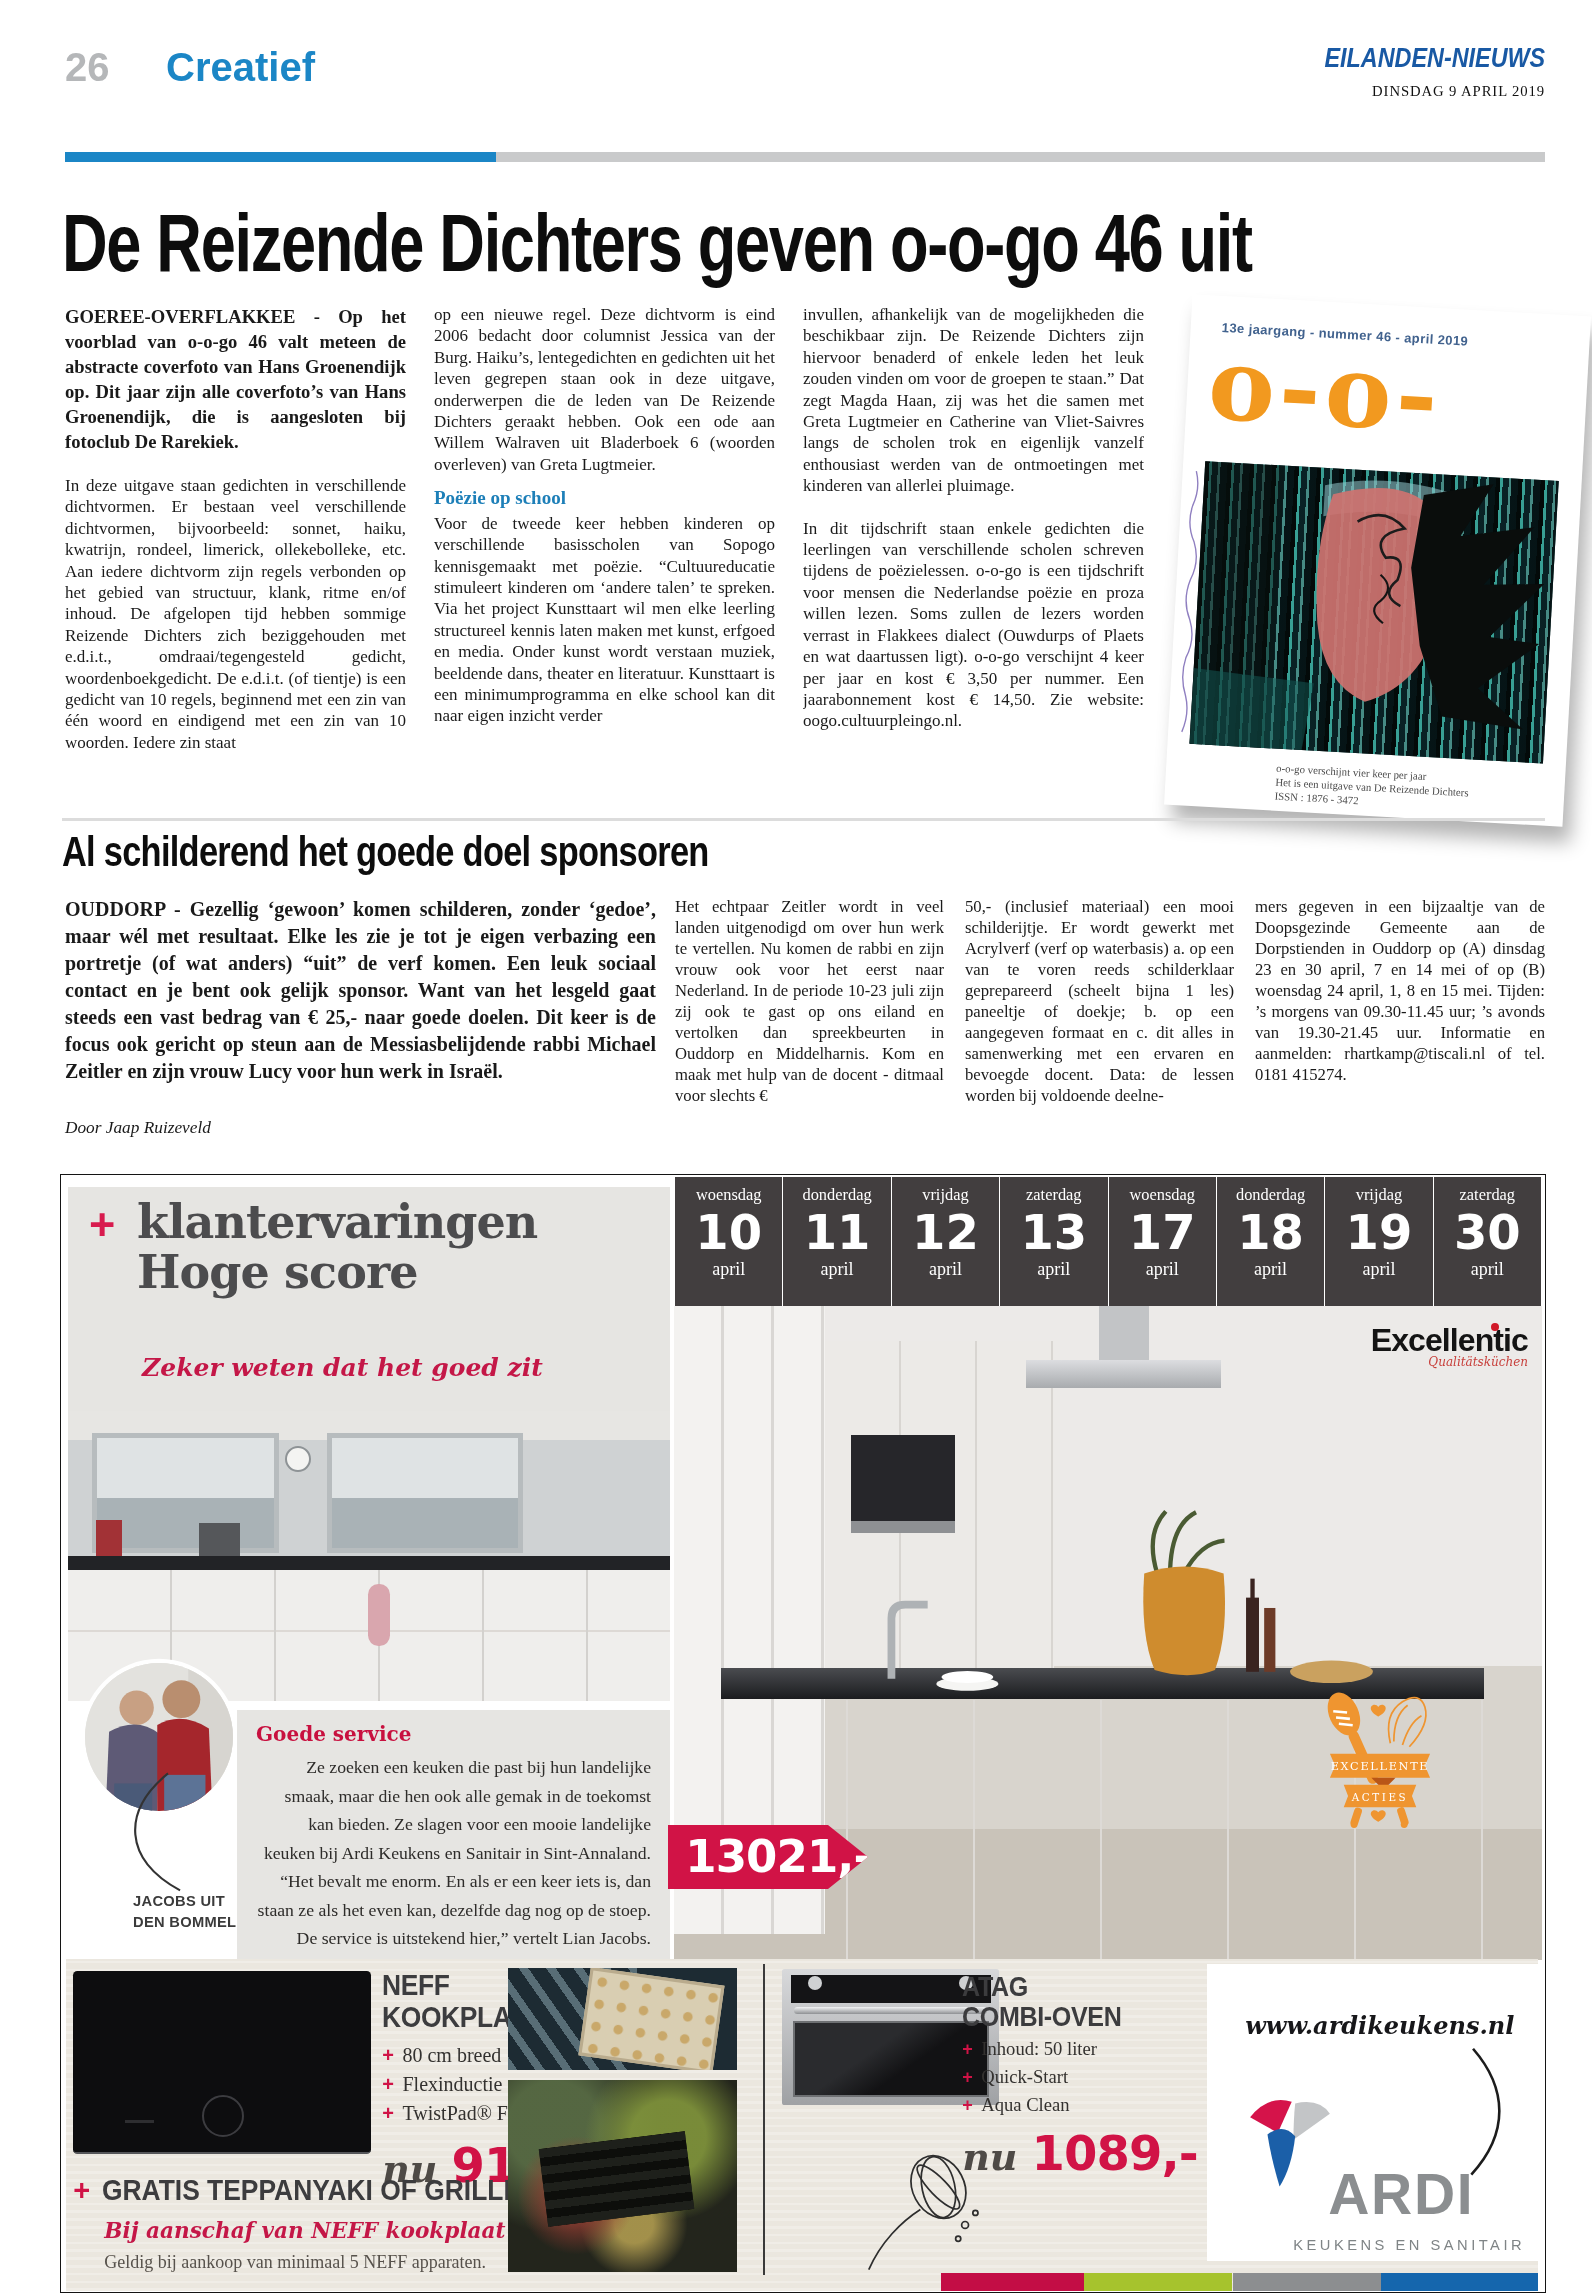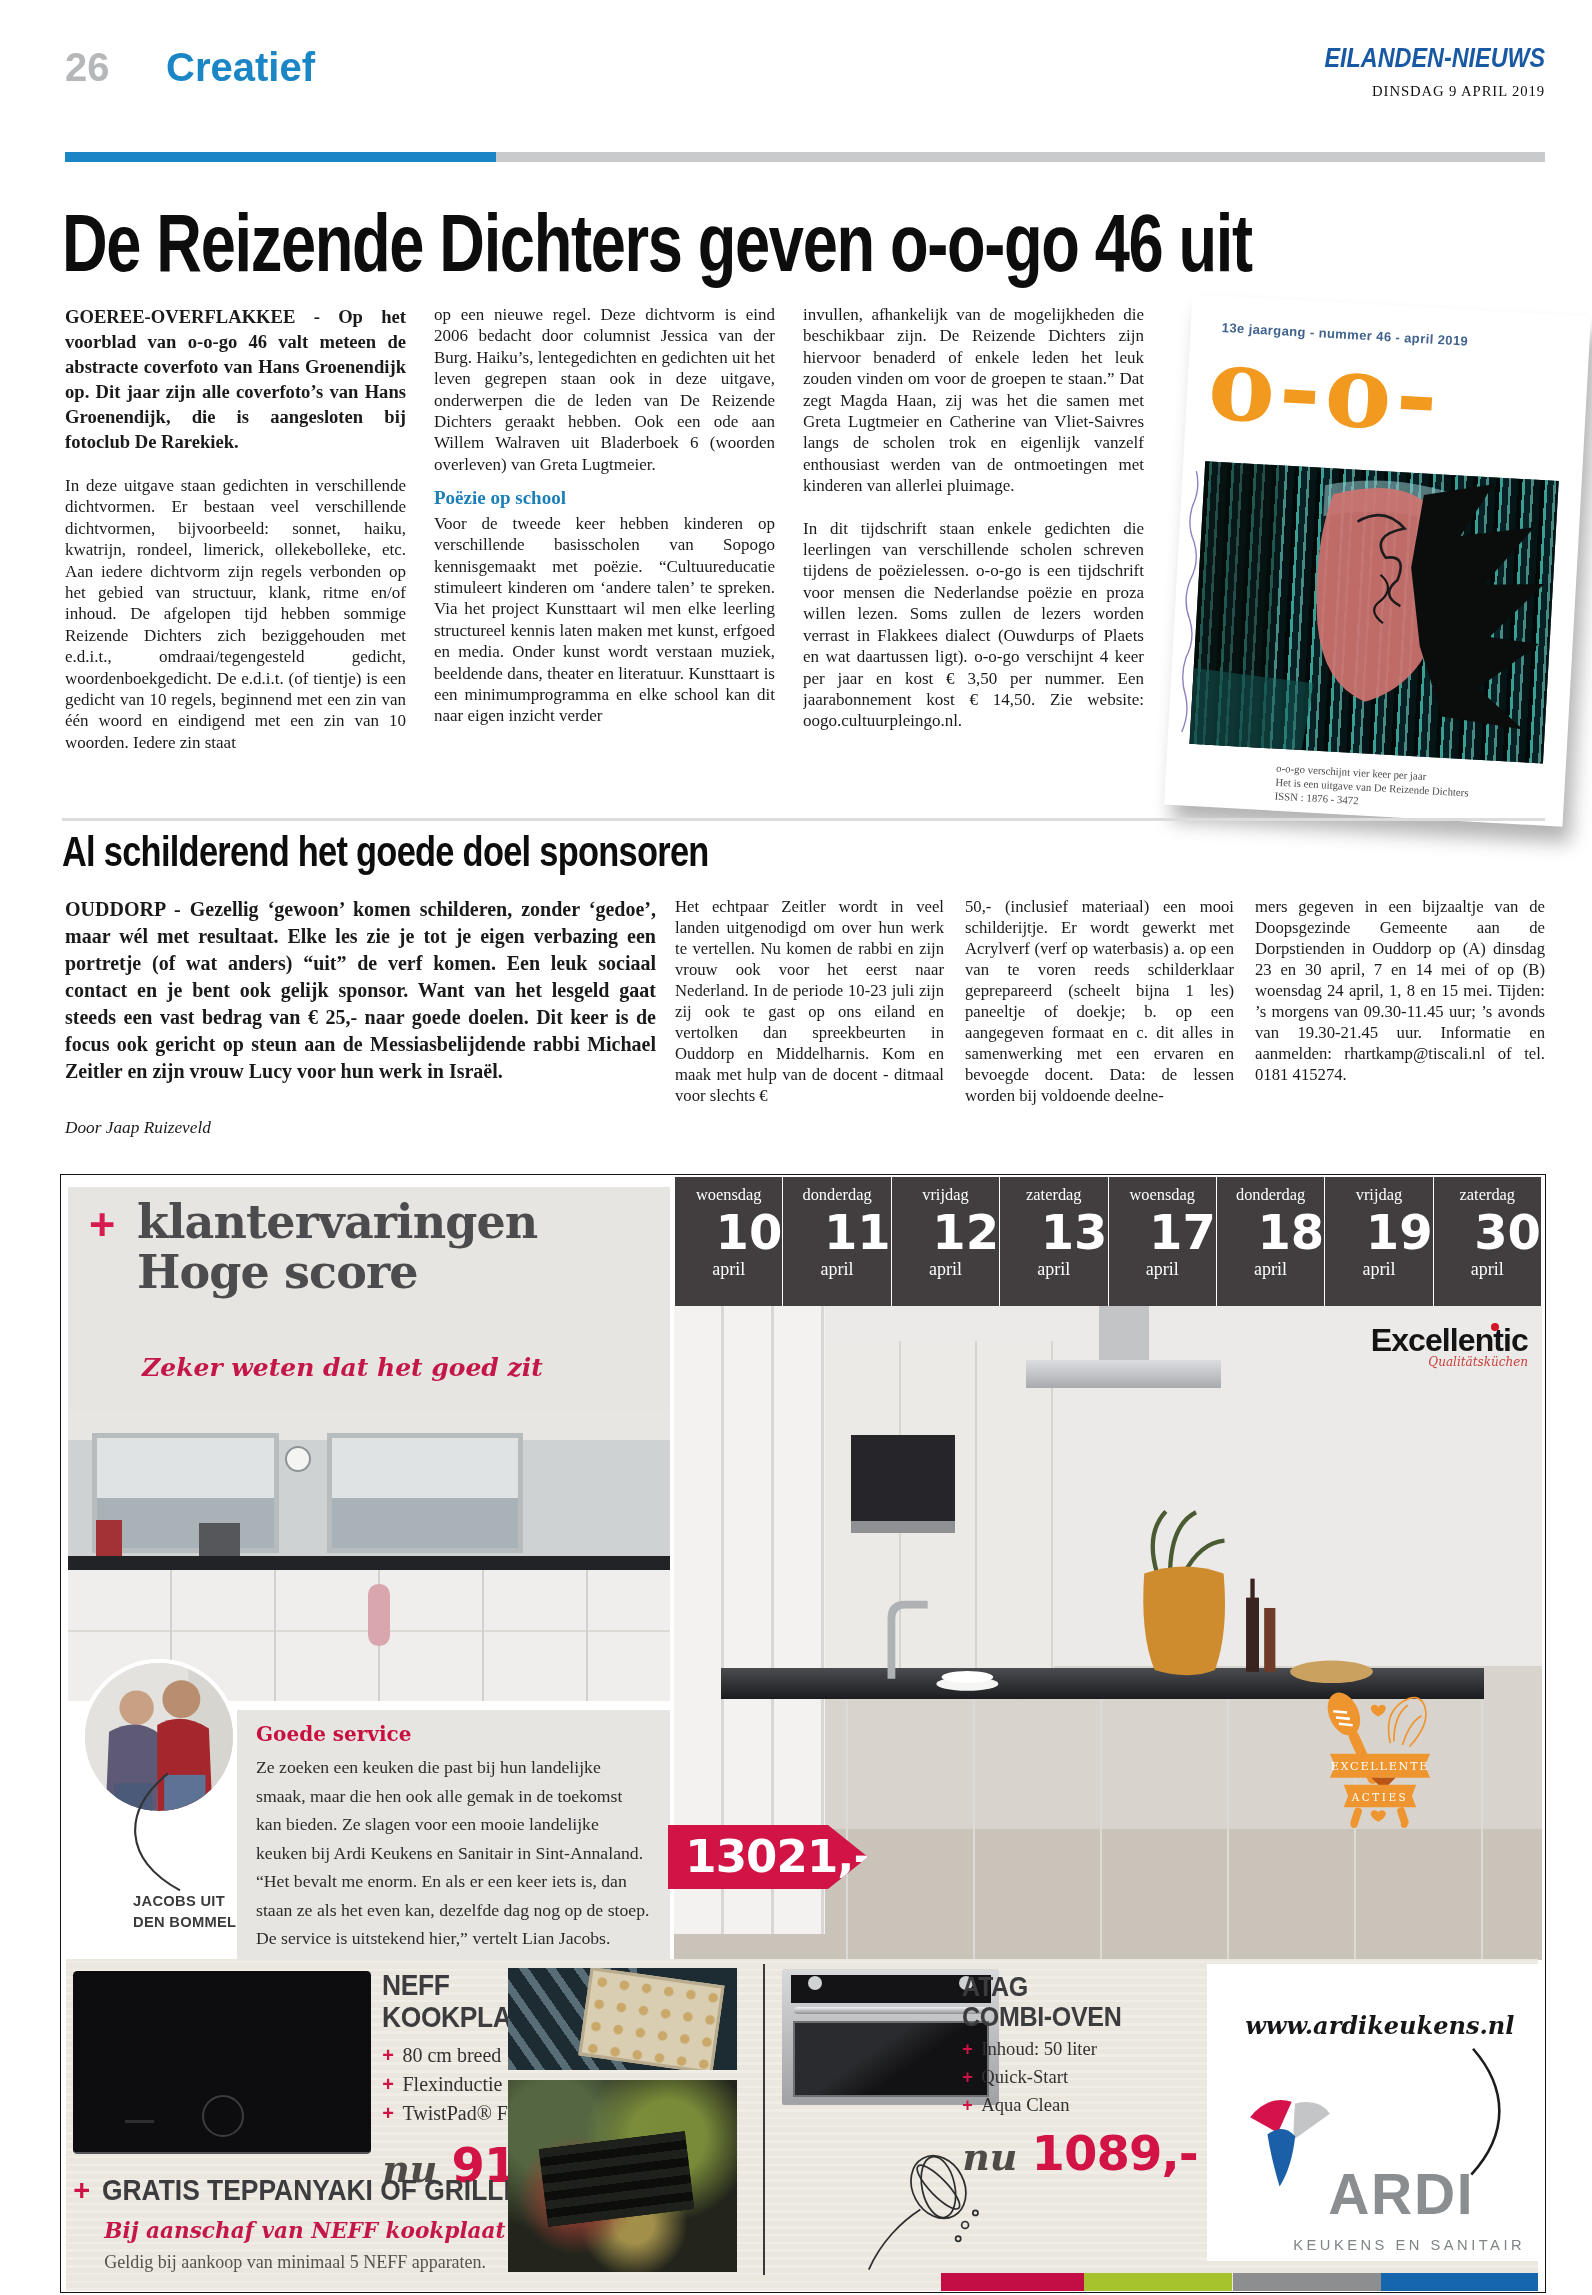--- a/index.html
+++ b/index.html
@@ -82,28 +82,28 @@
   
   .circle{position:absolute;left:24px;top:488px;width:148px;height:148px;border-radius:50%;overflow:hidden;
           background:#e6e5e1;box-shadow:0 0 0 4.3px #fff;}
   .caption{position:absolute;left:72px;font-family:"Liberation Sans",sans-serif;font-weight:bold;
            font-size:14.7px;color:#3b3b3b;letter-spacing:0.3px;}
 
   
   .graybox2{position:absolute;left:176px;top:535px;width:433px;height:249px;background:#e6e5e2;
             box-sizing:border-box;padding:12px 19px;}
   .tst-head{color:#c8103f;font-family:"DejaVu Serif",serif;font-weight:bold;font-size:20px;text-align:left;}
-  .tst-body{margin-top:7px;font-size:17.7px;line-height:28.5px;text-align:left;color:#2e2c2a;}
+  .tst-body{margin-top:7px;font-size:17.7px;line-height:28.5px;text-align:right;color:#2e2c2a;}
 
   
   .datesbar{position:absolute;left:613px;top:1.7px;width:868px;height:129px;background:#423e3f;display:flex;}
   .dcol{flex:1;border-left:1.7px solid #fff;text-align:center;color:#fff;position:relative;}
   .dcol:last-child{border-right:1.7px solid #fff;}
   .dday{margin-top:8.6px;font-size:16.4px;font-family:"Liberation Serif",serif;}
-  .dnum{margin-top:1.7px;font-family:"DejaVu Sans",sans-serif;font-weight:800;font-size:48px;line-height:50px;text-align:right;}
+  .dnum{margin-top:1.7px;font-family:"DejaVu Sans",sans-serif;font-weight:800;font-size:48px;line-height:50px;}
   .dmon{margin-top:1.7px;font-size:18px;font-family:"Liberation Serif",serif;}
   .koop{position:absolute;top:131px;width:102px;height:29px;background:#ee9430;color:#fff;
         font-family:"Liberation Serif",serif;font-weight:bold;font-size:17.3px;text-align:center;line-height:29px;}
 
   
   .mphoto{position:absolute;left:613px;top:131px;width:868px;height:654px;overflow:hidden;
           background:linear-gradient(180deg,#eceae8 0 55%,#d8d4cd 55% 80%,#c9c3b9 80%);}
   .mp-leftcab{position:absolute;left:0;top:0;width:151px;height:96%;
               background:repeating-linear-gradient(90deg,#f3f2f0 0 47px,#d9d7d4 47px 50px);}
   .mp-midcab{position:absolute;left:151px;top:35px;width:229px;height:337px;background:#eceae7;

